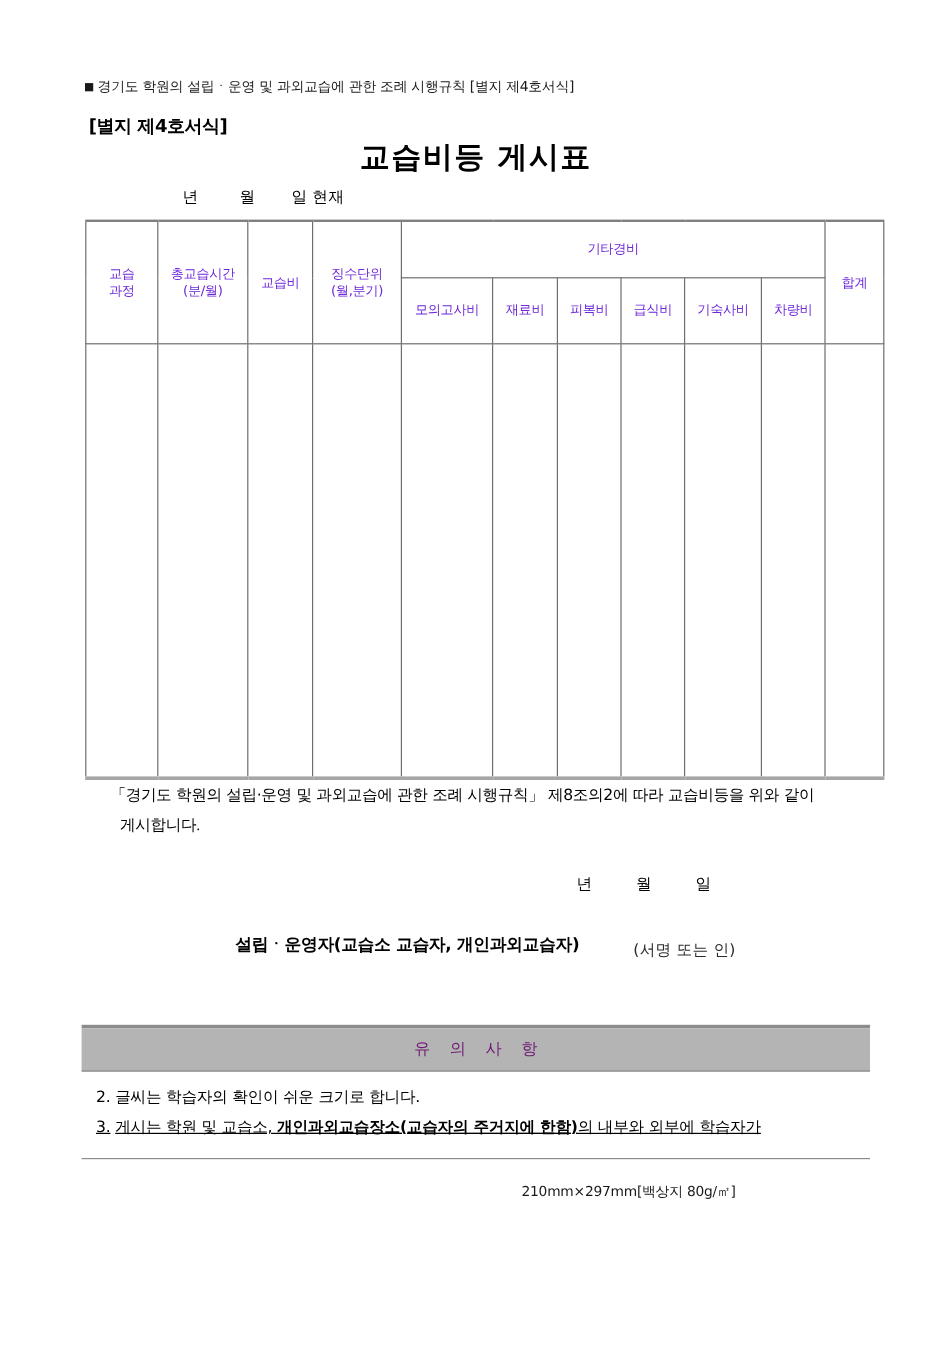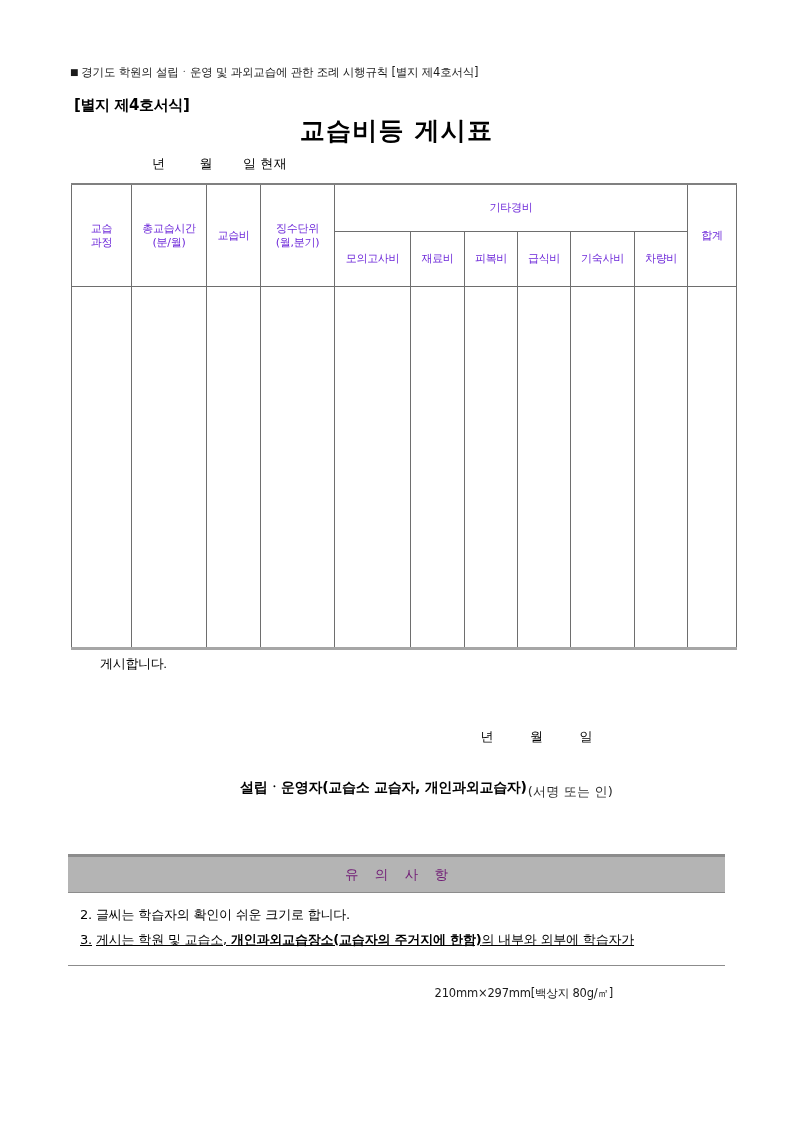--- a/index.html
+++ b/index.html
@@ -151,21 +151,20 @@
 
   
   .signer {
     position: absolute;
     left: 196px;
     top: 779px;
     font-size: 14px;
     font-weight: bold;
     letter-spacing: -0.3px;
     white-space: nowrap;
-    margin-left: 44px;
   }
   .seal-note {
     position: absolute;
     right: 68px;
     top: 783px;
     font-size: 13px;
     letter-spacing: 0.2px;
     color: #2b2b2b;
     white-space: nowrap;
   }
@@ -294,20 +293,21 @@
         <td class="bottom-edge"></td>
         <td class="bottom-edge"></td>
         <td class="bottom-edge"></td>
         <td class="bottom-edge"></td>
         <td class="bottom-edge"></td>
       </tr>
     </tbody>
   </table>
 
   <div class="statement">
+    <span>「경기도 학원의 설립·운영 및 과외교습에 관한 조례 시행규칙」 제8조의2에 따라 교습비등을 위와 같이</span>
     <span class="ln2">게시합니다.</span>
   </div>
 
   <div class="sign-date">
     <span>년</span><span class="gap"></span><span>월</span><span class="gap"></span><span>일</span>
   </div>
 
   <div class="signer">설립ㆍ운영자(교습소 교습자, 개인과외교습자)</div>
   <div class="seal-note">(서명 또는 인)</div>
 

